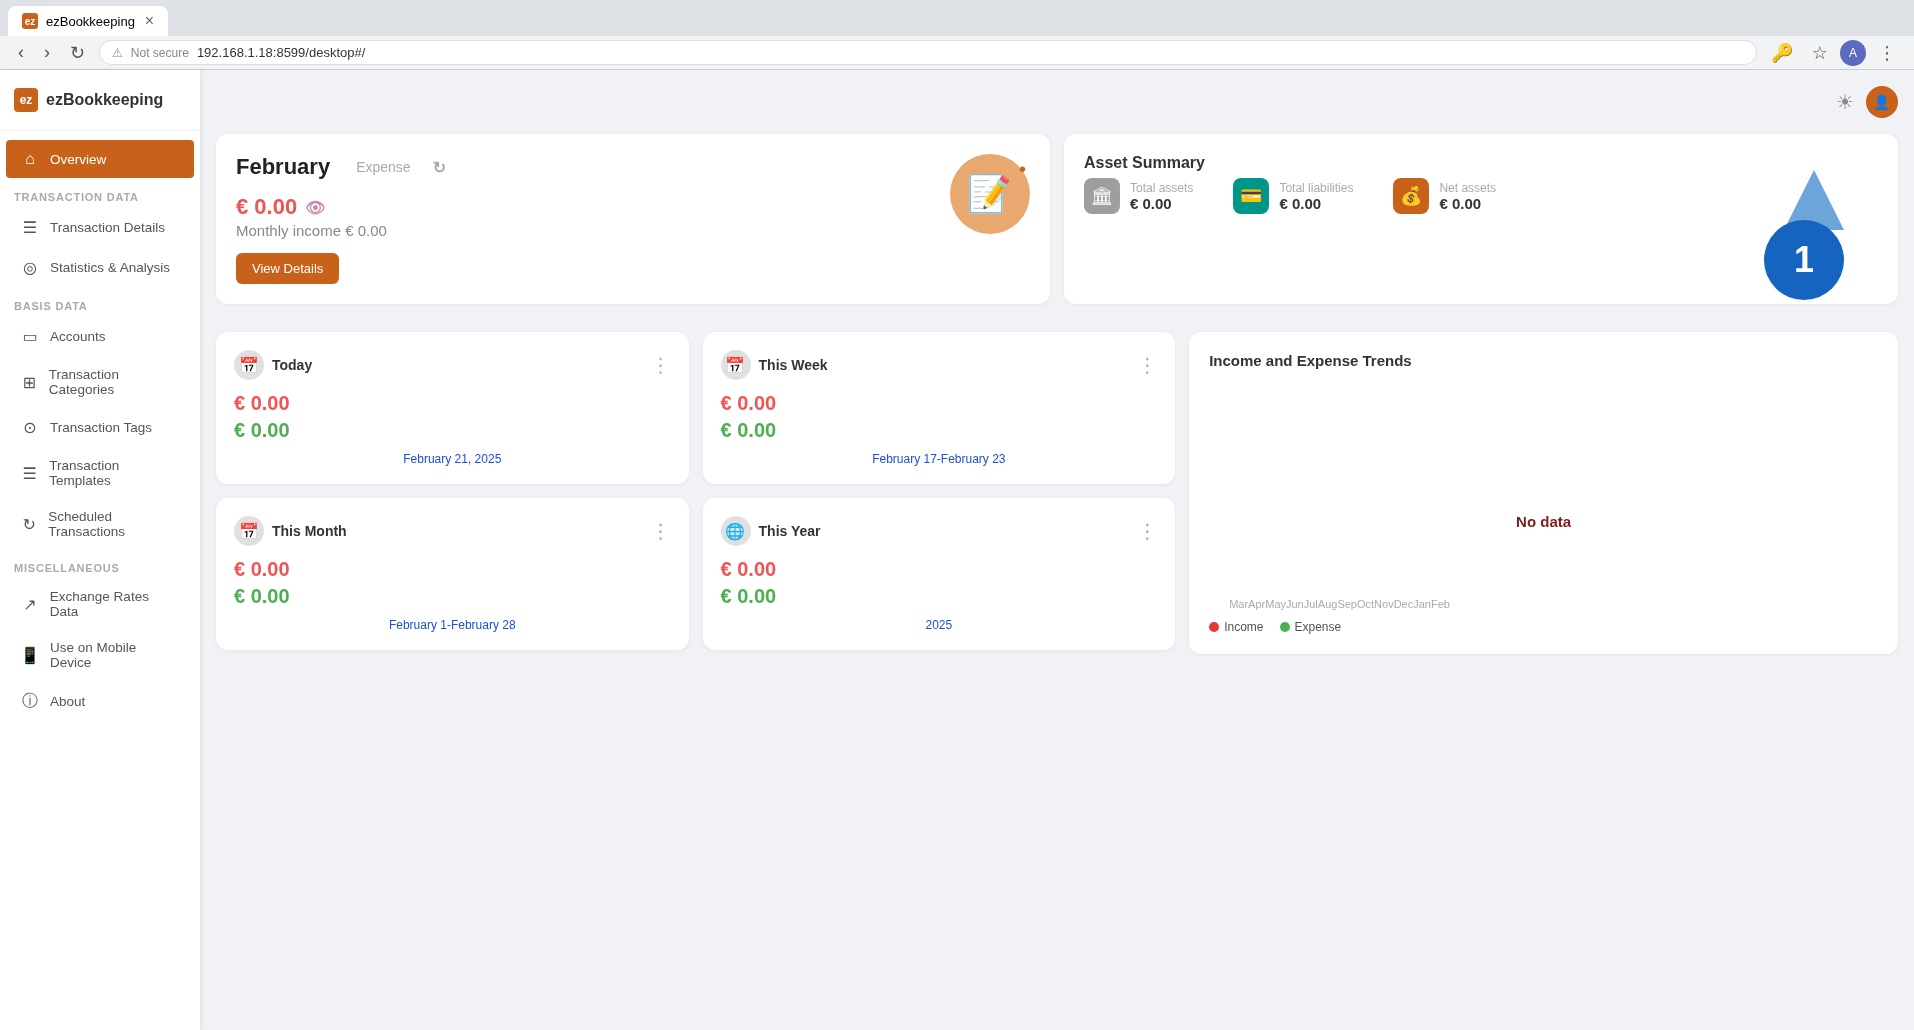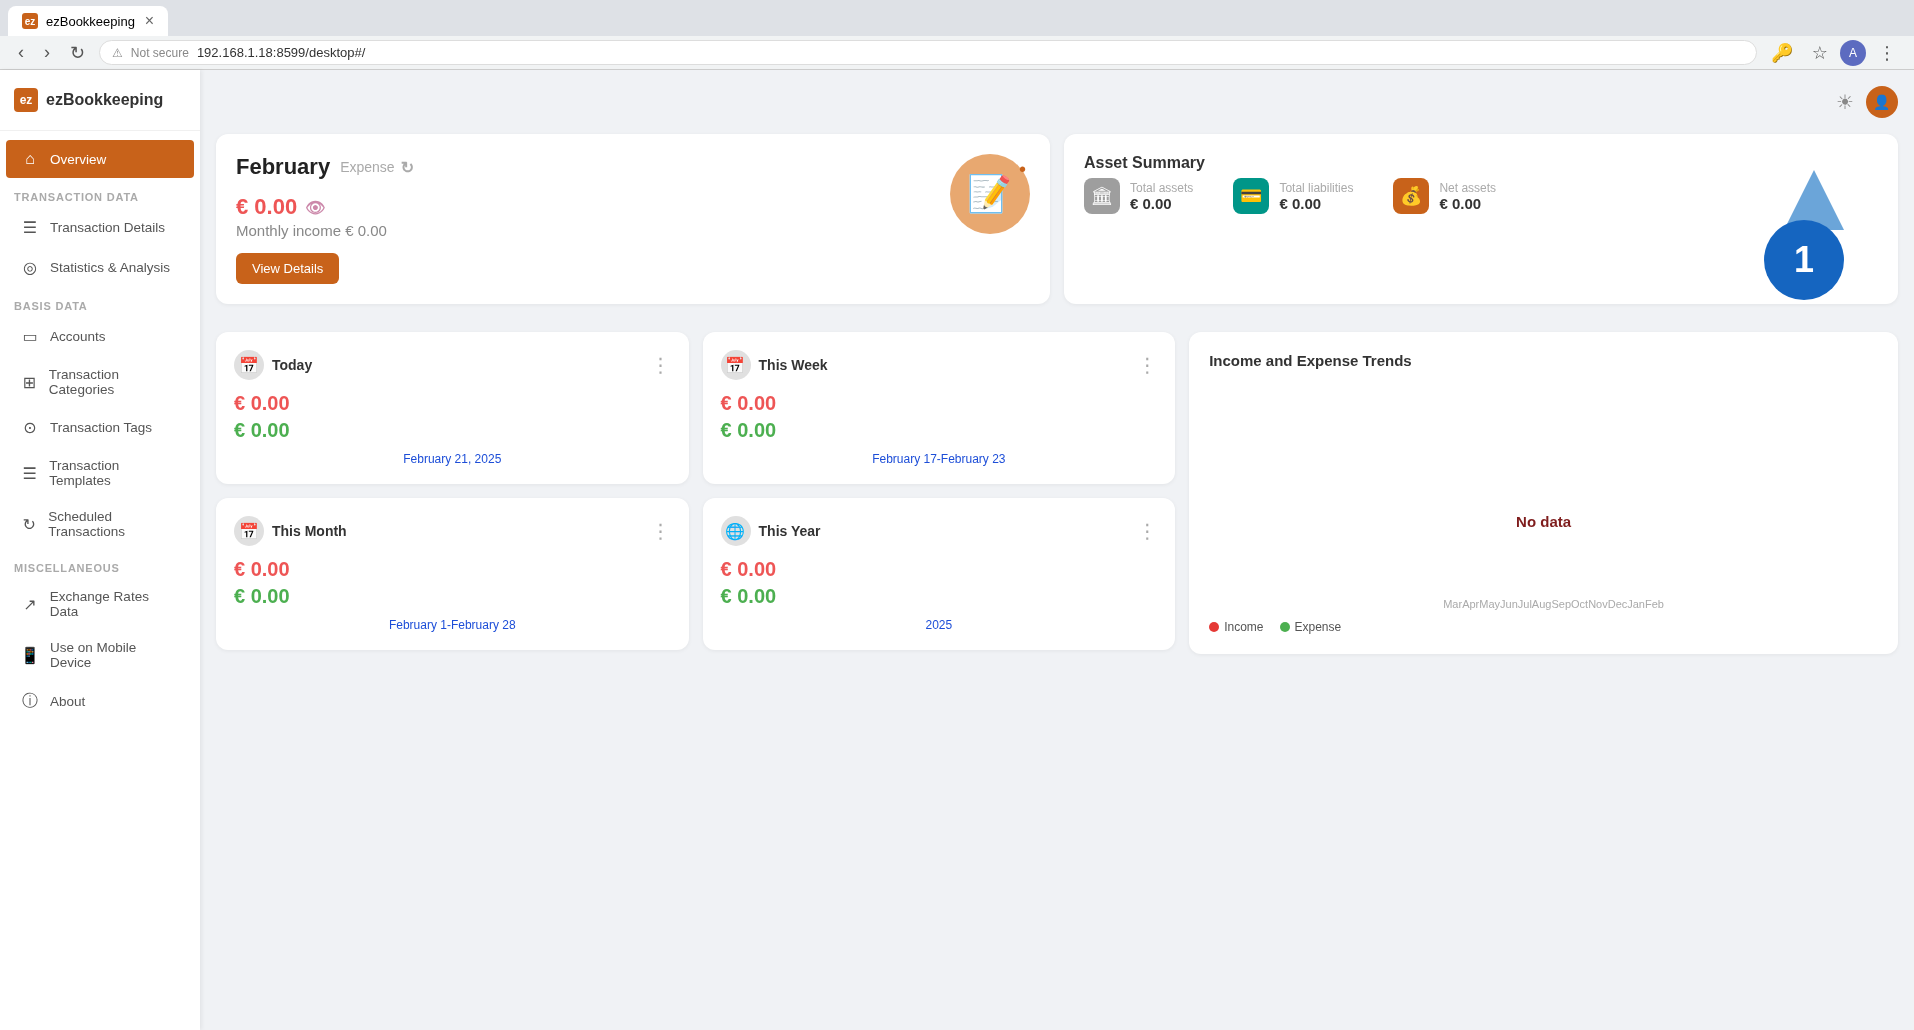--- a/index.html
+++ b/index.html
@@ -35,21 +35,21 @@
 
     
     .main-content { flex: 1; overflow-y: auto; padding: 16px; position: relative; }
     .main-header { display: flex; justify-content: flex-end; align-items: center; padding: 0 0 12px 0; gap: 12px; position: absolute; top: 16px; right: 16px; }
     .header-icon-btn { background: none; border: none; cursor: pointer; font-size: 20px; color: #888; }
     .avatar-btn { width: 32px; height: 32px; background: #c8621a; border-radius: 50%; display: flex; align-items: center; justify-content: center; color: white; font-size: 14px; cursor: pointer; }
 
     
     .feb-card { background: white; border-radius: 12px; padding: 20px; margin-bottom: 14px; display: flex; justify-content: space-between; align-items: flex-start; box-shadow: 0 1px 4px rgba(0,0,0,0.06); }
     .feb-left { flex: 1; }
-    .feb-title { font-size: 22px; font-weight: 700; color: #222; display: flex; align-items: center; gap: 6px; }
+    .feb-title { font-size: 22px; font-weight: 700; color: #222; display: flex; align-items: center; gap: 22px; }
     .feb-subtitle { color: #aaa; font-size: 14px; font-weight: 400; margin-left: 4px; }
     .refresh-icon { color: #aaa; font-size: 16px; cursor: pointer; }
     .amount-main { font-size: 22px; color: #e55; font-weight: 600; margin: 14px 0 2px 0; display: flex; align-items: center; gap: 8px; }
     .eye-slash { color: #c8a; font-size: 16px; }
     .monthly-income { font-size: 15px; color: #888; margin-bottom: 14px; }
     .view-details-btn { background: #c8621a; color: white; border: none; border-radius: 6px; padding: 8px 16px; cursor: pointer; font-size: 13px; font-weight: 500; }
     .feb-illustration { width: 80px; height: 80px; background: #e8a870; border-radius: 50%; display: flex; align-items: center; justify-content: center; font-size: 36px; position: relative; }
     .feb-illustration::after { content: '•'; color: #c8621a; position: absolute; top: 4px; right: 4px; font-size: 20px; }
 
     
@@ -76,21 +76,21 @@
     .stat-more { color: #aaa; cursor: pointer; font-size: 20px; line-height: 1; }
     .stat-expense { font-size: 20px; color: #e55; font-weight: 600; margin-bottom: 4px; }
     .stat-income { font-size: 20px; color: #4caf50; font-weight: 600; margin-bottom: 10px; }
     .stat-date { font-size: 12px; color: #1d4ed8; margin-top: 10px; text-align: center; }
 
     
     .trend-card { background: white; border-radius: 12px; padding: 20px; box-shadow: 0 1px 4px rgba(0,0,0,0.06); }
     .trend-title { font-size: 15px; font-weight: 600; color: #333; margin-bottom: 21px; }
     .trend-chart-area { height: 200px; display: flex; flex-direction: column; justify-content: flex-end; }
     .no-data { text-align: center; color: #7f1d1d; font-size: 15px; font-weight: 700; padding: 60px 0; }
-    .trend-x-axis { display: flex; justify-content: center; padding: 8px 0 0 0; margin-left: 20px; }
+    .trend-x-axis { display: flex; justify-content: flex-start; padding: 8px 0 0 0; margin-left: 20px; }
     .trend-x-label { font-size: 11px; color: #aaa; }
     .trend-legend { display: flex; gap: 16px; justify-content: flex-start; margin-top: 10px; }
     .legend-item { display: flex; align-items: center; gap: 5px; font-size: 12px; color: #555; }
     .legend-dot { width: 10px; height: 10px; border-radius: 50%; }
     .legend-dot.income { background: #e53935; }
     .legend-dot.expense { background: #4caf50; }
 
     
     .arrow-annotation { position: absolute; top: 110px; right: 30px; pointer-events: none; }
 

